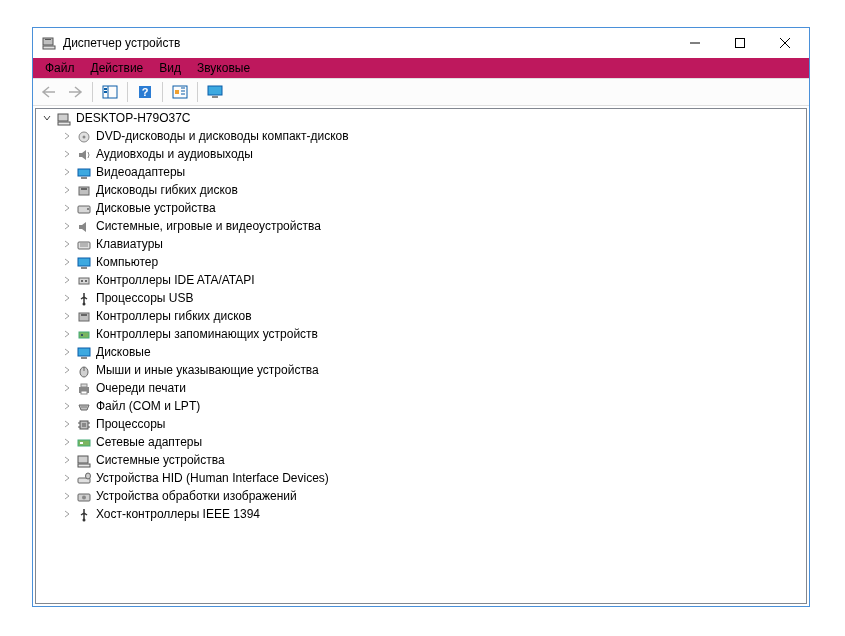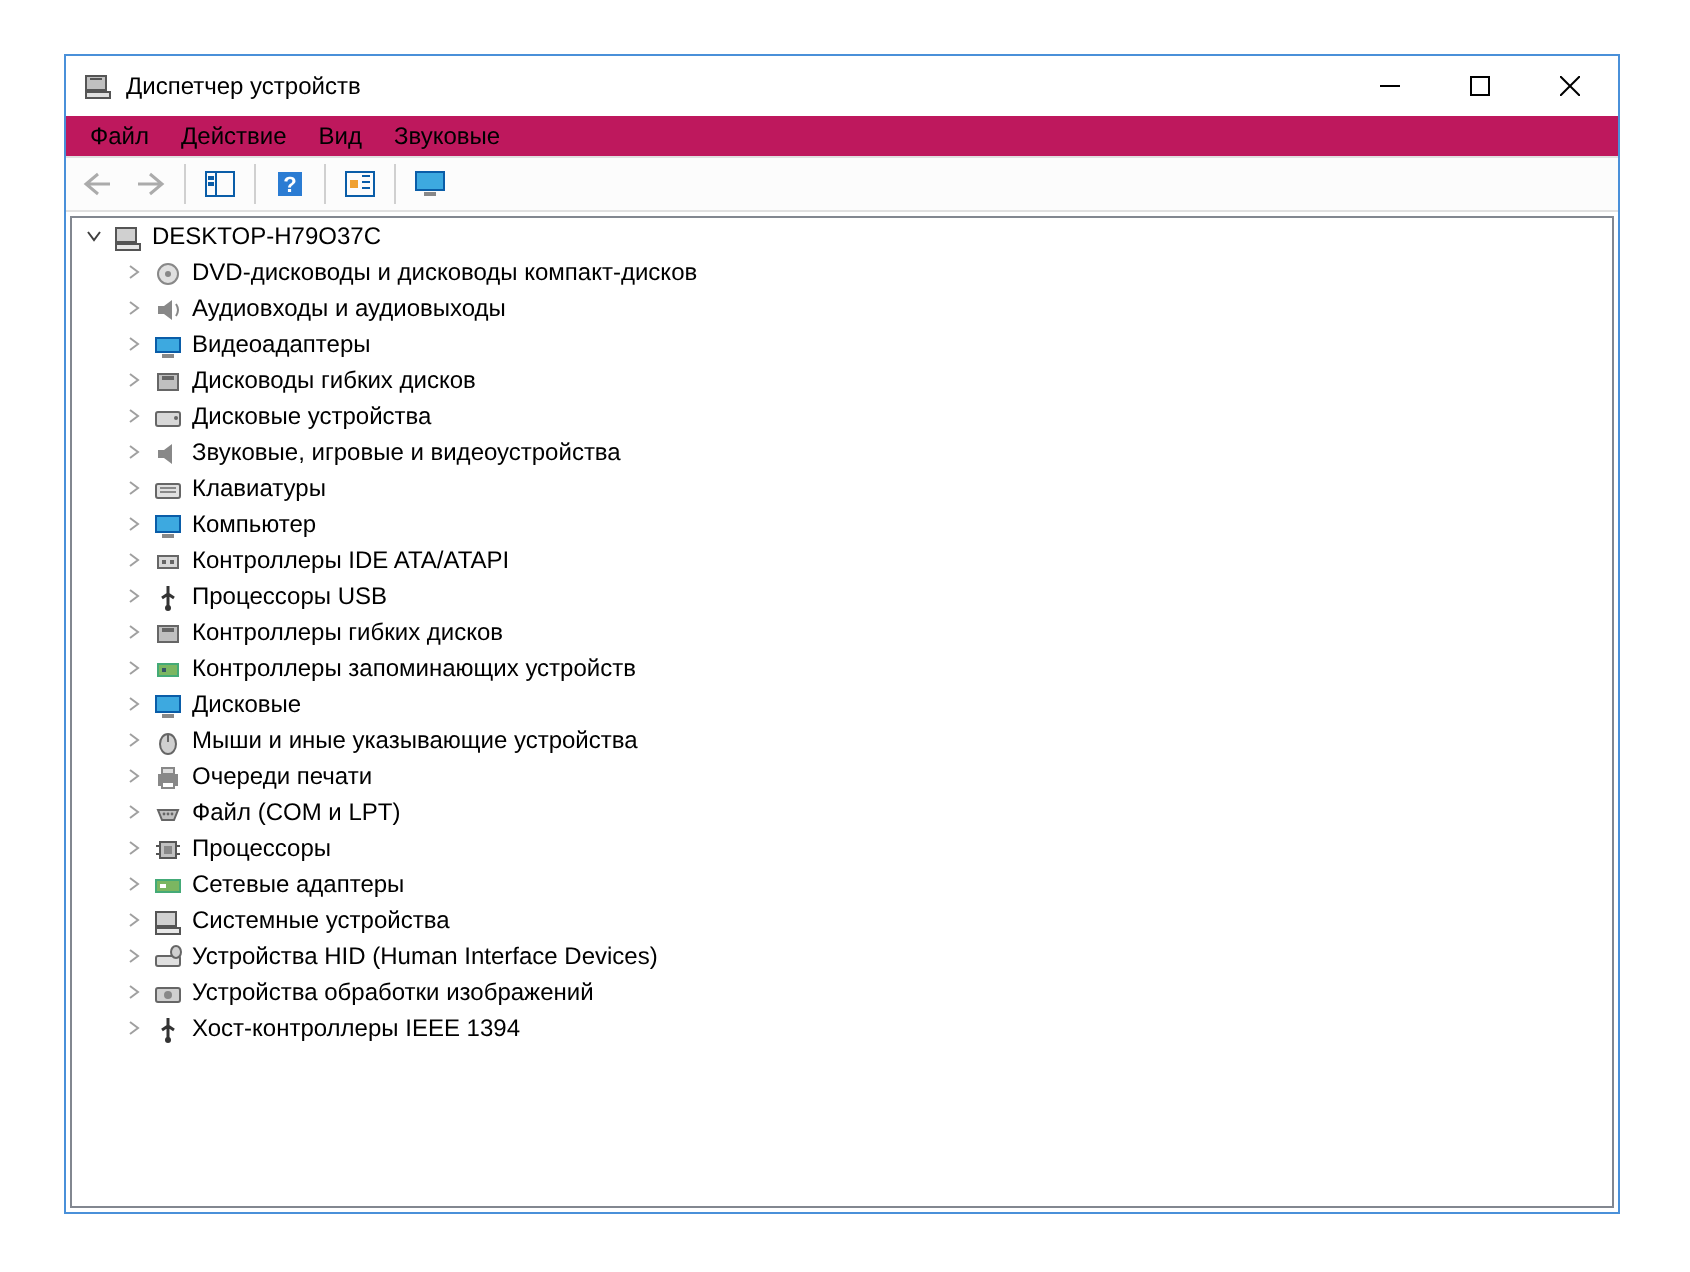--- a/index.html
+++ b/index.html
@@ -320,21 +320,21 @@
         <span class="expander">
             <svg width="8" height="8">
               <path d="M2 1 L6 4 L2 7" fill="none" stroke="#a0a0a0" stroke-width="1"></path>
             </svg>
           </span>
         <span class="node-icon">
             <svg width="16" height="16">
               <path d="M3 6 L6 6 L10 3 L10 13 L6 10 L3 10 Z" fill="#888"></path>
             </svg>
           </span>
-        <span class="node-label">Звуковые, игровые и видеоустройства</span>
+        <span class="node-label">Системные, игровые и видеоустройства</span>
       </div>
 
       <div class="tree-row child-row">
         <span class="expander">
             <svg width="8" height="8">
               <path d="M2 1 L6 4 L2 7" fill="none" stroke="#a0a0a0" stroke-width="1"></path>
             </svg>
           </span>
         <span class="node-icon">
             <svg width="16" height="16">

